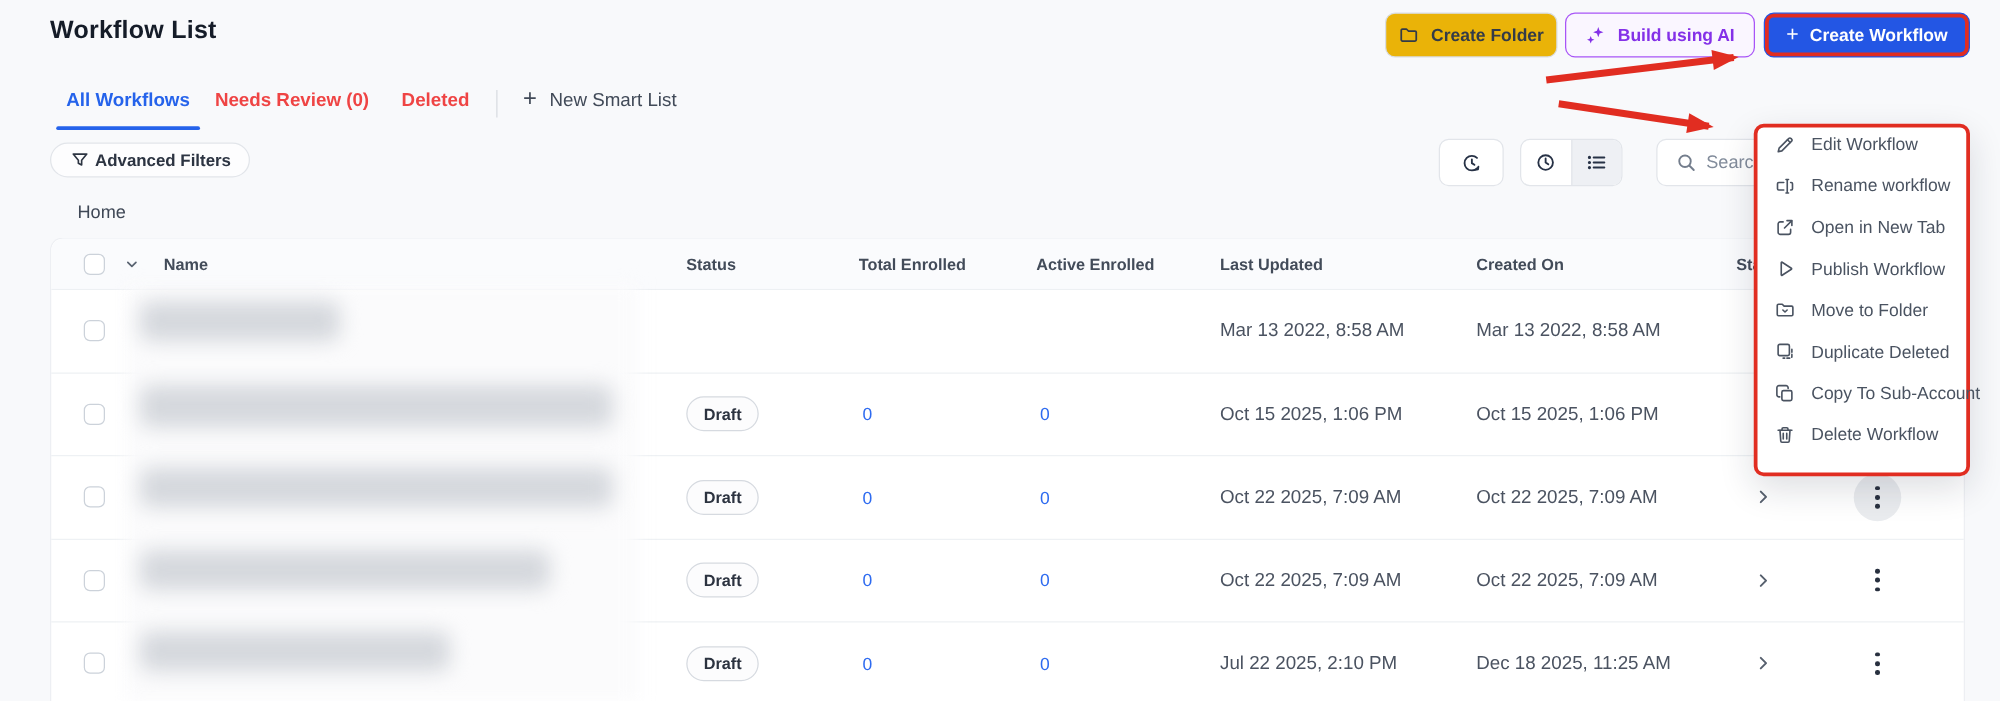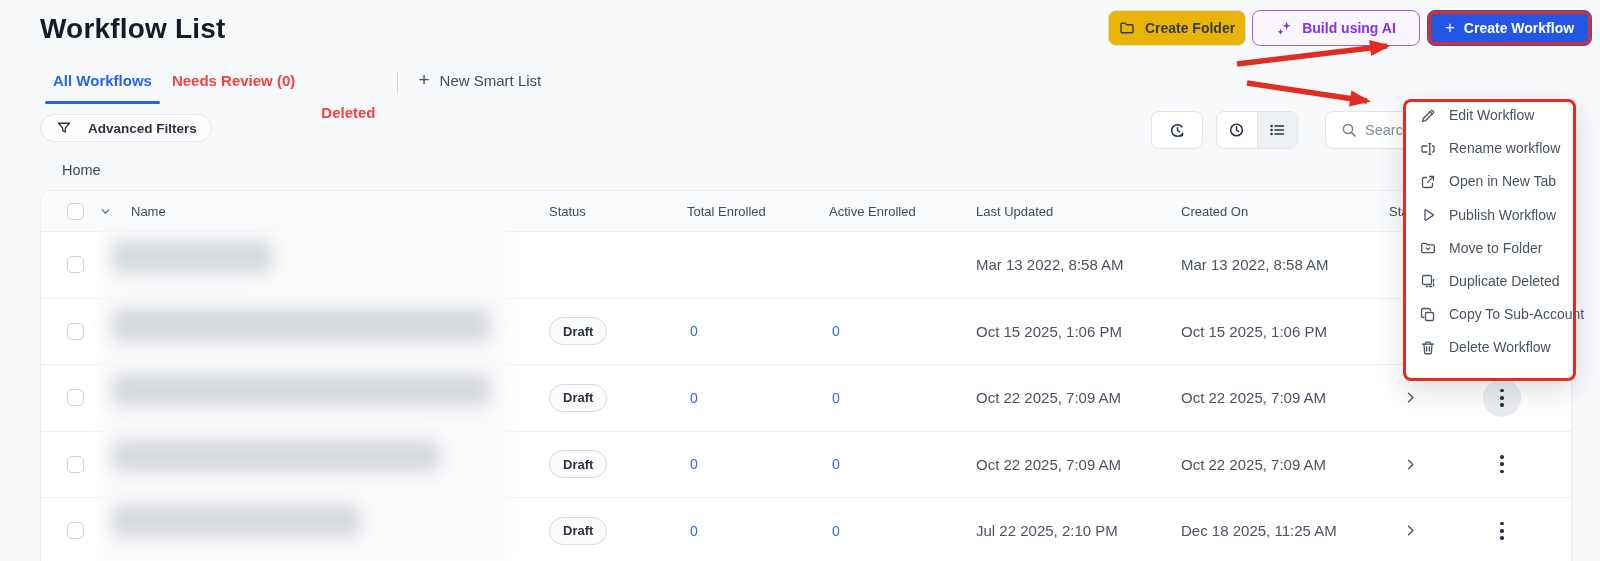--- a/index.html
+++ b/index.html
@@ -1,59 +1,59 @@
 <!DOCTYPE html>
 <html><head>
 <meta charset="utf-8">
 <style>
   * { margin:0; padding:0; box-sizing:border-box; }
   html,body { width:1600px; height:561px; }
   body { font-family:"Liberation Sans", sans-serif; background:#f8f9fb; overflow:hidden; }
   .stage { position:relative; width:1600px; height:561px; }
 
   
-  .page-title { position:absolute; left:40px; top:13px; font-size:28px; font-weight:600; color:#151c28; letter-spacing:.2px; }
+  .page-title { position:absolute; left:40px; top:13px; font-size:20px; font-weight:600; color:#151c28; letter-spacing:.2px; }
   .header-actions { position:absolute; top:10px; left:1108px; display:flex; align-items:flex-start; }
   .btn { display:flex; align-items:center; justify-content:center; gap:9px; height:36px; border-radius:8px; font-size:14px; font-weight:600; cursor:pointer; white-space:nowrap; }
   .btn-folder { width:138px; background:#eab308; border:1px solid #d9dde3; color:#333b48; }
-  .btn-ai { width:168px; margin-left:6px; background:#faf6ff; border:1px solid #a855f7; color:#8431e8; }
+  .btn-ai { width:152px; margin-left:6px; background:#faf6ff; border:1px solid #a855f7; color:#8431e8; }
   .btn-create { position:relative; width:165px; margin-left:7px; background:#2356e4; border:1px solid #2356e4; color:#fff; }
   .btn-create::after { content:""; position:absolute; inset:0px; border:3px solid #e12d21; border-radius:7px; pointer-events:none; }
   .btn svg { flex:0 0 auto; }
   .plus-glyph { font-size:17px; font-weight:500; line-height:1; margin-top:-2px; }
 
   
   .tabs-row { position:absolute; left:53px; top:72px; display:flex; align-items:flex-start; height:24px; }
   .tab { font-size:15px; font-weight:600; color:#ef4444; cursor:pointer; position:relative; }
   .tab + .tab { margin-left:20px; }
   .tab.active { color:#2563eb; }
   .tab.active::after { content:""; position:absolute; left:-8px; right:-8px; top:29px; height:3px; border-radius:3px; background:#2563eb; }
   .tab-divider { width:1px; height:22px; background:#d7dbe1; margin:0 20px 0 22px; }
   .new-smart-list { display:flex; align-items:center; gap:10px; font-size:15px; font-weight:500; color:#414a58; cursor:pointer; }
   .new-smart-list .plus-glyph { font-size:19px; color:#414a58; }
   .customize { position:absolute; left:1443px; top:70px; display:flex; align-items:flex-start; gap:11px; color:#a3aab4; font-size:14px; font-weight:600; cursor:pointer;margin-top:30px; }
 
   
-  .adv-filters { position:absolute; left:40px; top:114px; height:28px; display:flex; align-items:center; gap:16px; padding:0 14px; background:#fdfdfe; border:1px solid #e2e5ea; border-radius:15px; font-size:13.5px; font-weight:700; color:#2c3442; cursor:pointer; }
+  .adv-filters { position:absolute; left:40px; top:114px; height:28px; display:flex; align-items:center; gap:4px; padding:0 14px; background:#fdfdfe; border:1px solid #e2e5ea; border-radius:15px; font-size:13.5px; font-weight:700; color:#2c3442; cursor:pointer; }
   .icon-btn { position:absolute; top:111px; height:38px; background:#fff; border:1px solid #e2e5ea; border-radius:8px; display:flex; align-items:center; justify-content:center; cursor:pointer; }
   .history-btn { left:1151px; width:52px; }
   .segmented { position:absolute; top:111px; left:1216px; width:82px; height:38px; display:flex; background:#fff; border:1px solid #e2e5ea; border-radius:8px; overflow:hidden; }
   .segment { flex:1; display:flex; align-items:center; justify-content:center; cursor:pointer; }
   .segment.selected { background:#eef0f4; }
   .segment + .segment { border-left:1px solid #e2e5ea; }
   .search-box { position:absolute; top:111px; left:1325px; width:234px; height:38px; background:#fff; border:1px solid #e2e5ea; border-radius:8px; display:flex; align-items:center; gap:8px; padding:0 12px 0 14px; }
   .search-box input { border:none; outline:none; width:100%; font-size:14.5px; color:#3c4452; background:transparent; font-family:"Liberation Sans",sans-serif; }
   .search-box input::placeholder { color:#828c9b; }
   .breadcrumb-home { position:absolute; left:62px; top:162px; font-size:14.5px; color:#3f4856; cursor:pointer; }
 
   
   .table-card { position:absolute; left:40px; top:190px; width:1532px; height:372px; background:#fff; border:1px solid #edeff3; border-bottom:none; border-radius:10px 10px 0 0; }
   .t-row { display:grid; grid-template-columns:64px 418px 138px 142px 147px 205px 208px 42px 1fr; align-items:center; padding-left:26px; }
   .t-head { height:41px; background:#fafbfd; border-bottom:1px solid #edf0f3; border-radius:10px 10px 0 0; }
-  .th { font-size:13px; font-weight:400; color:#424b59; white-space:nowrap; overflow:hidden; }
+  .th { font-size:13px; font-weight:700; color:#424b59; white-space:nowrap; overflow:hidden; }
   .t-body-row { height:66.5px; border-bottom:1px solid #eef1f4; }
   .cb-cell { display:flex; align-items:center; gap:13px; }
   .checkbox { width:17px; height:17px; border:1.6px solid #ccd2da; border-radius:5px; background:#fff; cursor:pointer; flex:0 0 auto; }
   .badge { display:inline-flex; align-items:center; height:28px; padding:0 13px; border:1px solid #d6dae0; border-radius:15px; background:#fcfcfd; font-size:13px; font-weight:600; color:#2c3340; width:fit-content; }
   .badge:empty { display:none; }
   .num-link { font-size:14px; color:#2e6bf0; cursor:pointer; padding-left:3px; }
   .date-cell { font-size:15px; color:#4b5361; white-space:nowrap; }
   .chev-right { margin-left:8px; width:26px; height:26px; display:flex; align-items:center; justify-content:center; cursor:pointer; color:#57606e; }
   .kebab { width:38px; height:38px; margin-left:52px; border-radius:50%; display:flex; flex-direction:column; align-items:center; justify-content:center; gap:3.5px; cursor:pointer; }
   .kebab.hovered { background:#eaecef; }
@@ -101,21 +101,21 @@
     </div>
     <div class="btn btn-create">
       <span class="plus-glyph">+</span>
       <span>Create Workflow</span>
     </div>
   </div>
 
   <div class="tabs-row">
     <div class="tab active">All Workflows</div>
     <div class="tab">Needs Review (0)</div>
-    <div class="tab" style="margin-left:26px;margin-top:32px;">Deleted</div>
+    <div class="tab" style="margin-left:26px;">Deleted</div>
     <div class="tab-divider"></div>
     <div class="new-smart-list">
       <span class="plus-glyph">+</span>
       <span>New Smart List</span>
     </div>
   </div>
 
   <div class="customize">
     <span class="mi-icon">
       <svg class="ic" width="17" height="17" viewBox="0 0 16 16" fill="none" stroke="#a3aab4" stroke-width="1.4">

